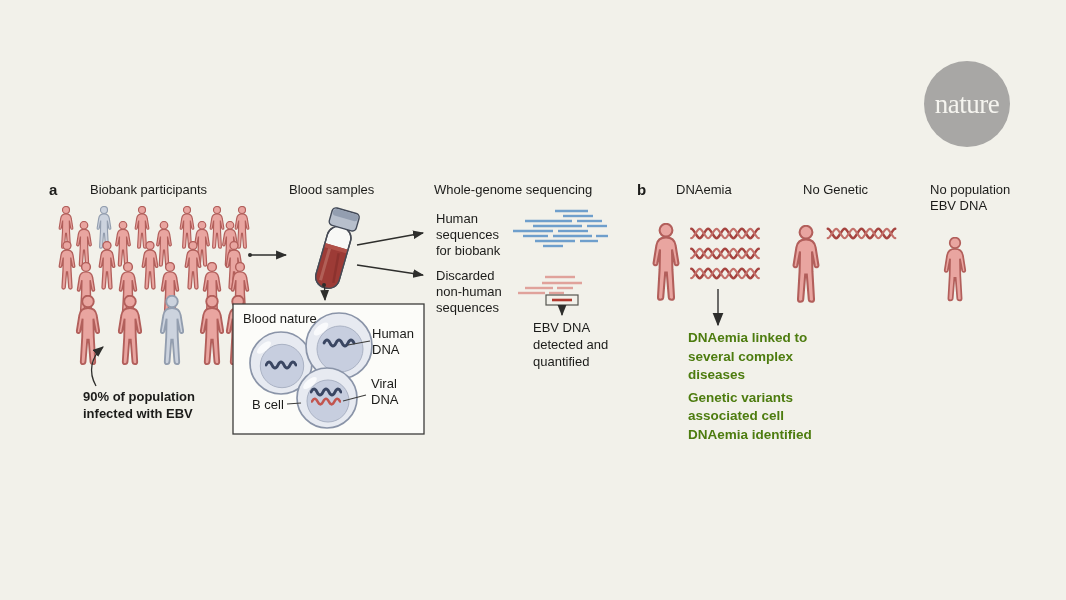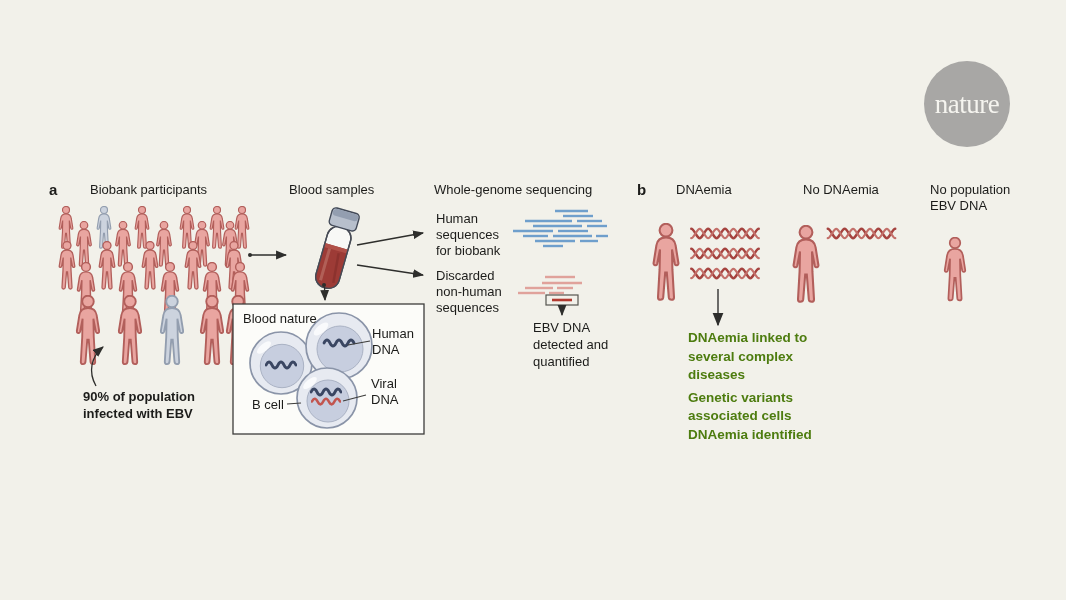--- a/index.html
+++ b/index.html
@@ -198,25 +198,25 @@
 
   <div class="txt title" style="left:243px;top:311px;">Blood nature</div>
   <div class="txt cell-label" style="left:372px;top:326px;">Human
 DNA</div>
   <div class="txt cell-label" style="left:371px;top:376px;">Viral
 DNA</div>
   <div class="txt cell-label" style="left:252px;top:397px;">B cell</div>
 
   <div class="txt panel-label" style="left:637px;top:182px;">b</div>
   <div class="txt title" style="left:676px;top:182px;">DNAemia</div>
-  <div class="txt title" style="left:803px;top:182px;">No DNAemia</div>
+  <div class="txt title" style="left:803px;top:182px;">No Genetic</div>
   <div class="txt title" style="left:930px;top:182px;">No population
 EBV DNA</div>
 
   <div class="findings">
     <p>DNAemia linked to
 several complex
 diseases</p>
     <p>Genetic variants
-associated cells
+associated cell
 DNAemia identified</p>
   </div>
 </div>
 
 </body></html>

